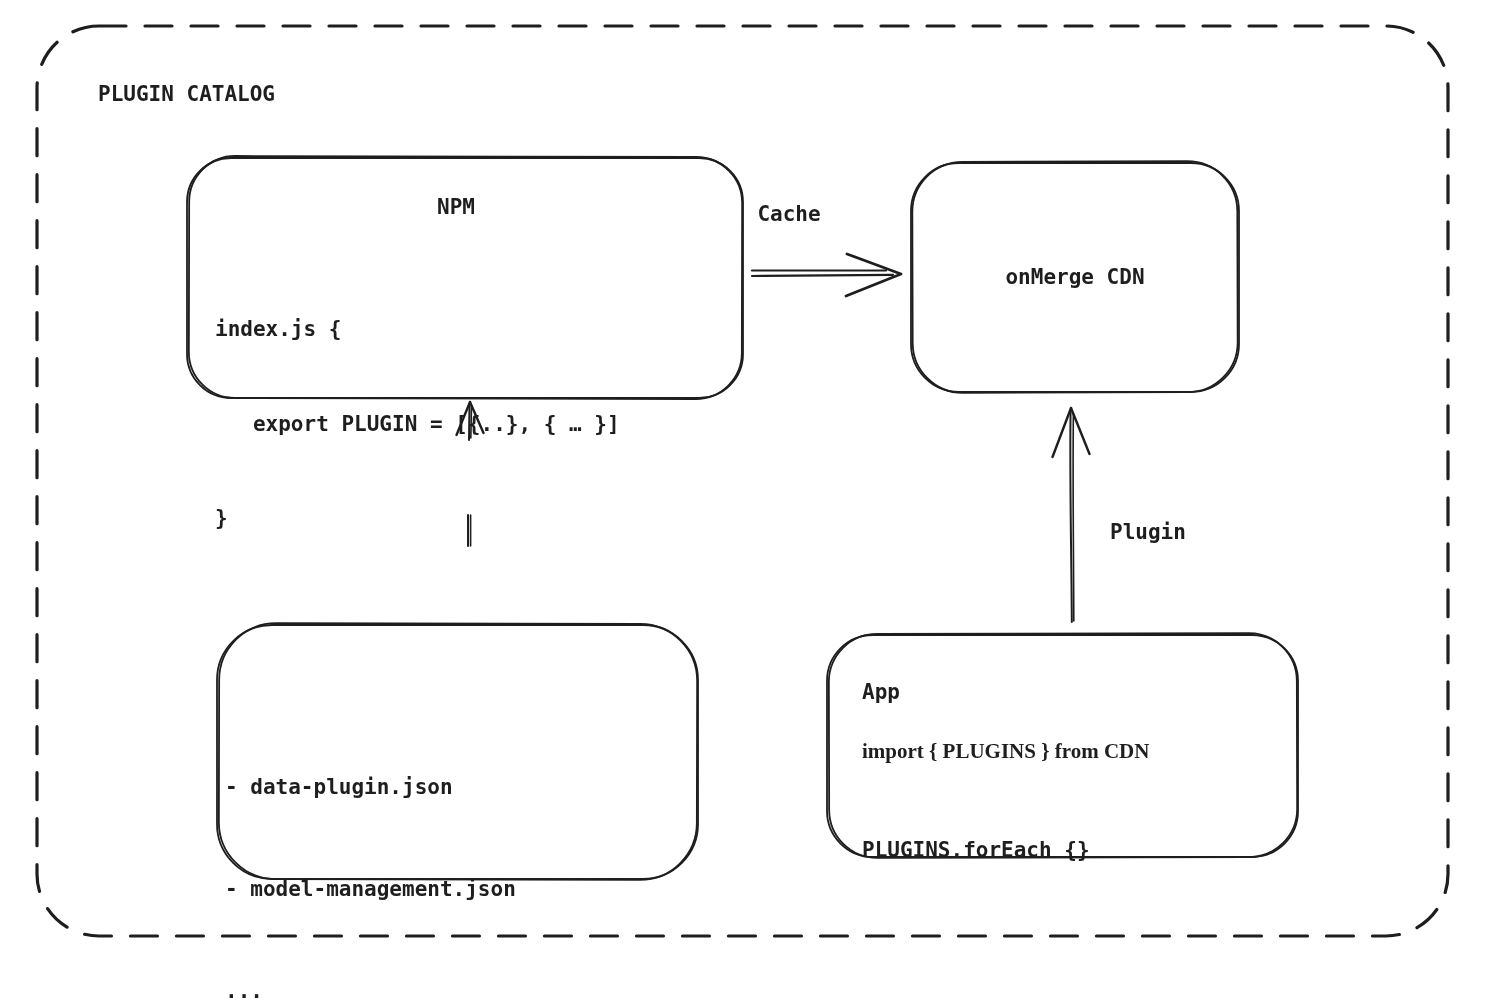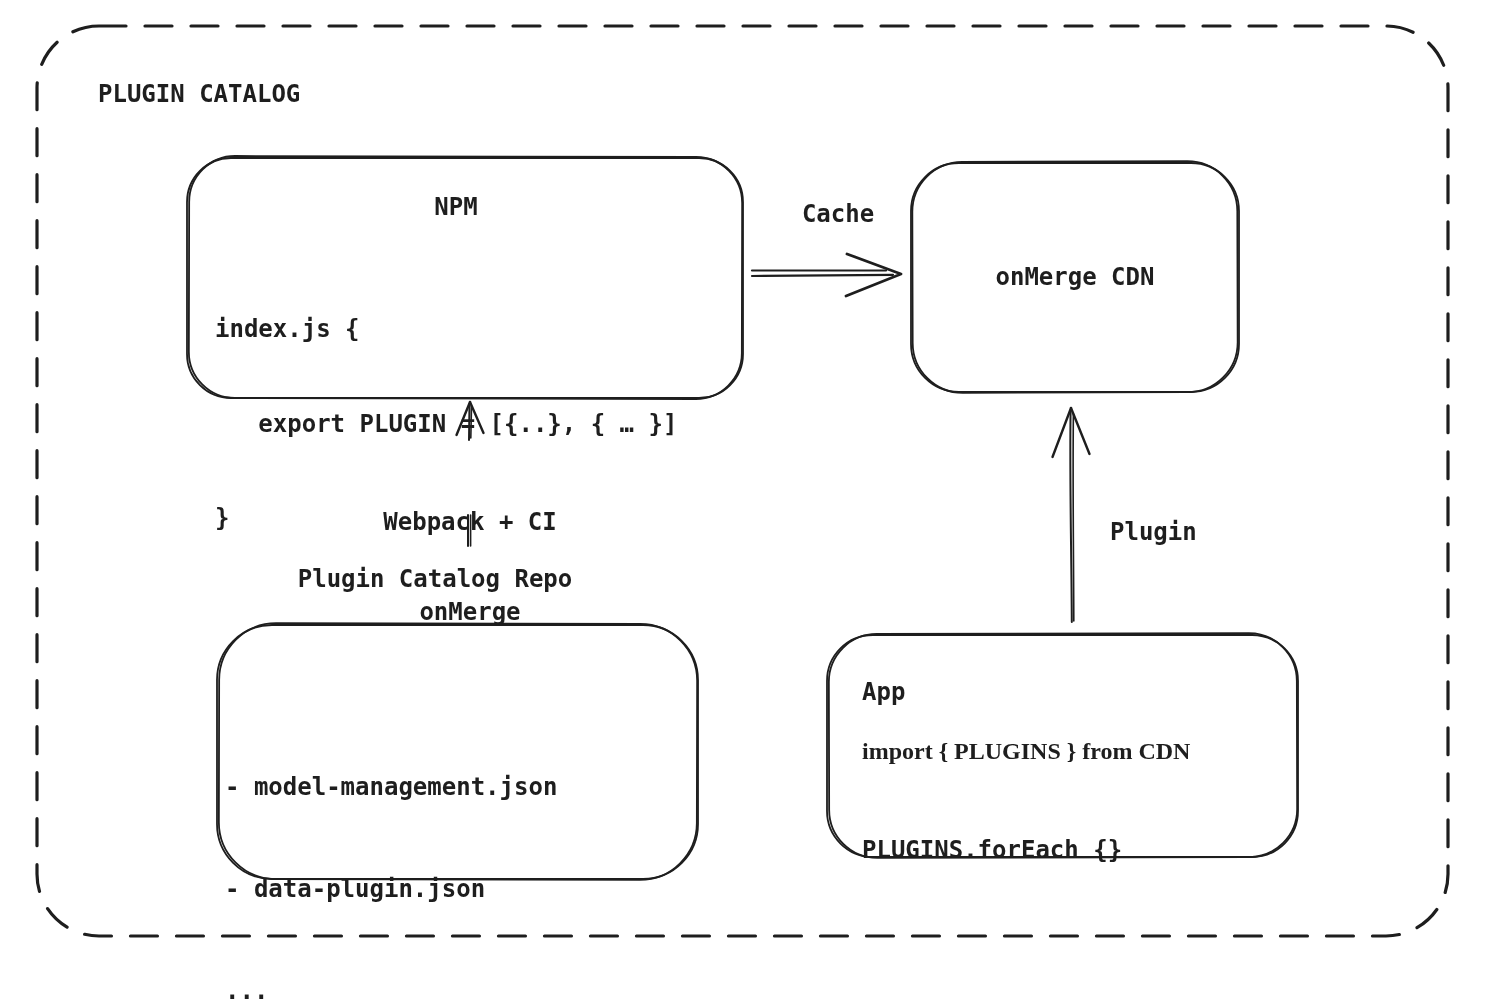--- a/index.html
+++ b/index.html
@@ -8,21 +8,21 @@
     width:1506px;height:1002px;
     background:#ffffff;
     font-family:"DejaVu Sans Mono","Liberation Mono",monospace;
     font-weight:600;
     color:#1e1e1e;
     overflow:hidden;
   }
   .shapes{position:absolute;left:0;top:0;}
   .txt{
     position:absolute;
-    font-size:24px;
+    font-size:21px;
     line-height:31.5px;
     white-space:pre;
     color:#1e1e1e;
   }
   .center{transform:translateX(-50%);text-align:center;}
   .lh30{line-height:30px;}
   .lh34{line-height:34px;}
 </style>
 </head>
 <body>
@@ -80,33 +80,28 @@
 
   <div class="txt" style="left:98px;top:79px;">PLUGIN CATALOG</div>
 
   <div class="txt center" style="left:456px;top:192px;">NPM</div>
   <div class="txt" style="left:215px;top:251px;">
     <div>index.js {</div>
     <div>   export PLUGIN = [{..}, { … }]</div>
     <div>}</div>
   </div>
 
-  <div class="txt center" style="left:838px;top:199px;text-align:right;">Cache</div>
+  <div class="txt center" style="left:789px;top:199px;text-align:right;">Cache</div>
 
   <div class="txt center" style="left:1075px;top:262px;">onMerge CDN</div>
 
-  <div class="txt center lh30" style="left:470px;top:447px;">
-    <div>Webpack + CI</div>
-    <div>onMerge</div>
-  </div>
 
-  <div class="txt center" style="left:435px;top:564px;">Plugin Catalog Repo</div>
   <div class="txt lh34" style="left:225px;top:702px;">
+    <div>- data-plugin.json</div>
     <div>- model-management.json</div>
-    <div>- data-plugin.json</div>
     <div>...</div>
   </div>
 
   <div class="txt" style="left:1110px;top:517px;">Plugin</div>
 
   <div class="txt" style="left:862px;top:677px;">App</div>
   <div class="txt" style="left:862px;top:736px;font-family:Liberation Serif, serif;">import { PLUGINS } from CDN</div>
   <div class="txt" style="left:862px;top:796px;margin-top:39px;">PLUGINS.forEach {}</div>
 
 </div>

